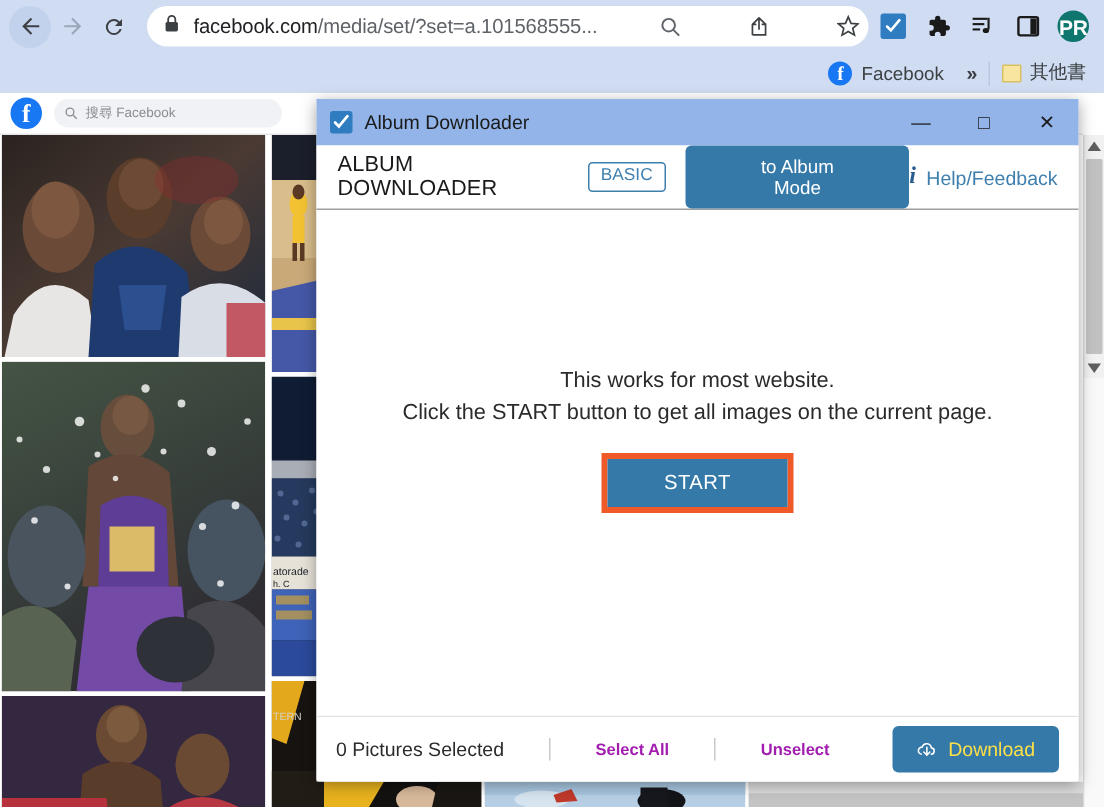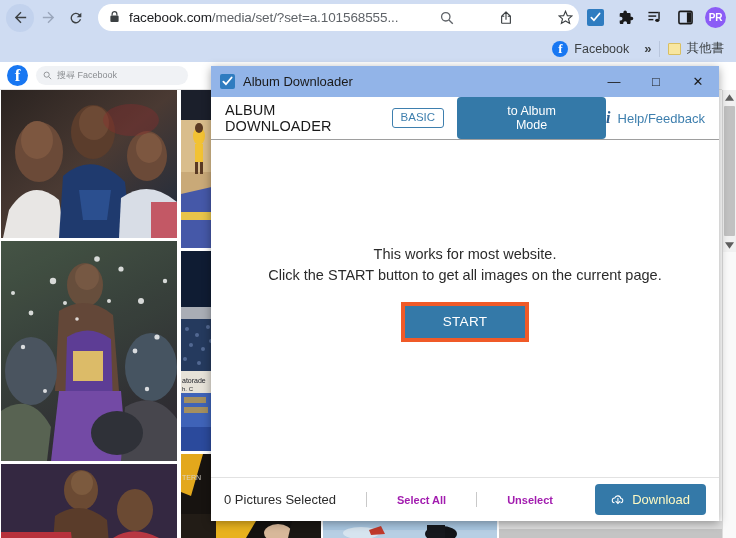--- a/index.html
+++ b/index.html
@@ -48,22 +48,22 @@
   .omni-icon + .omni-icon { padding-left: 9px; }
 
   .ext-icons { display: flex; align-items: center; gap: 10px; padding-right: 4px; }
   .ext-icon { width: 20px; height: 20px; display: flex; align-items: center; justify-content: center; flex:none; }
   .checkmark-ext {
     width: 17px; height: 17px; background: #2f7cc0; border-radius: 2px;
     display: flex; align-items: center; justify-content: center;
   }
   .avatar-pr {
     width: 21px; height: 21px; border-radius: 50%;
-    background: #8b5cf6;
-    color: #ffffff; font-size: 10px; font-weight: bold;
+    background: #0f766e;
+    color: #ffffff; font-size: 14px; font-weight: bold;
     display: flex; align-items: center; justify-content: center;
     letter-spacing: -0.3px; flex: none;
   }
 
   
   .bookmarks {
     position: absolute; left: 0; top: 35px; width: 736px; height: 27px;
     display: flex; align-items: center; justify-content: flex-end;
     padding-right: 4px; gap: 0;
   }
@@ -198,21 +198,21 @@
   .dlg-footer {
     height: 44px; flex: none; background: #ffffff;
     display: flex; align-items: center; padding: 0 13px;
     border-top: 1px solid #e2e2e2;
     gap: 19px;
   }
   .f-count { font-size: 13px; color: #2b2b2b; }
   .f-sep { width: 1px; height: 15px; background: #c9c9c9; margin: 0 11px; }
   .f-link { font-size: 11px; color: #a21caf; cursor: pointer; font-weight: bold; }
   .btn-download {
-    margin-left: auto; background: #3479a8; color: #fef9c3; border: none;
+    margin-left: auto; background: #3479a8; color: #fde047; border: none;
     border-radius: 4px; font-size: 13px; padding: 8px 16px;
     display: flex; align-items: center; gap: 7px; cursor: pointer;
     font-family: "Liberation Sans", sans-serif;
   }
 
   .below-strip {
     position: absolute; left: 0; top: 521px; width: 722px; height: 17px;
     z-index: 2; overflow: hidden;
   }
   .strip-seg { position: absolute; top: 0; height: 17px; }

